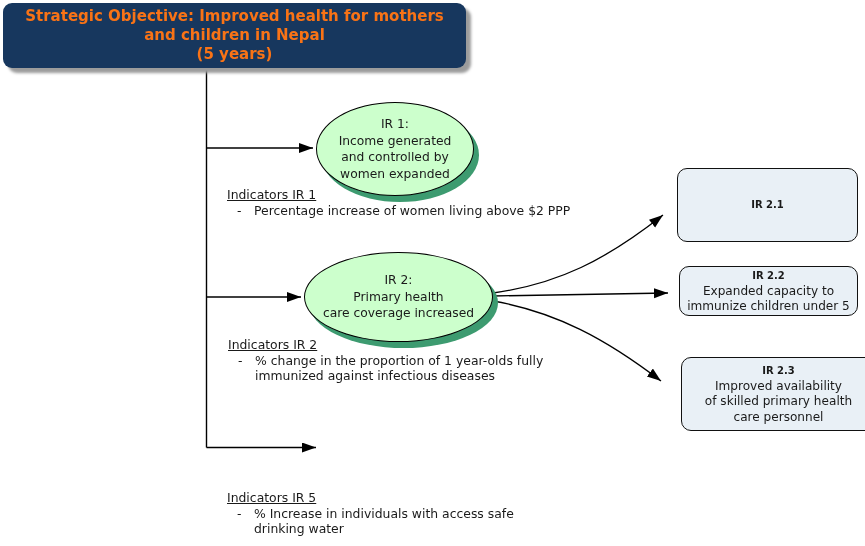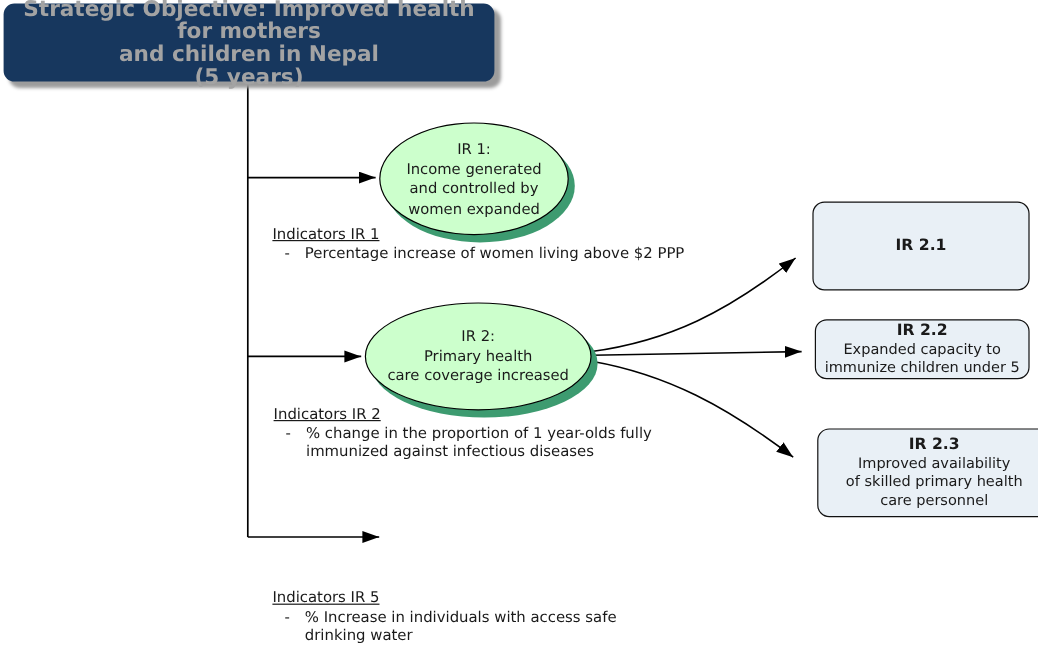--- a/index.html
+++ b/index.html
@@ -14,28 +14,28 @@
   }
   svg.connectors {
     position: absolute;
     left: 0; top: 0;
     width: 865px; height: 546px;
     z-index: 1;
   }
   .so-box {
     position: absolute;
     left: 3px; top: 3px;
-    width: 409px; height: 65px;
+    width: 463px; height: 65px;
     box-sizing: border-box;
     background: #17375E;
     border-radius: 9px;
     box-shadow: 5px 5px 3px #9c9c9c;
-    color: #a3a3a3;
+    color: #f97316;
     font-weight: bold;
-    font-size: 18px;
+    font-size: 15px;
     line-height: 19px;
     text-align: center;
     display: flex;
     align-items: center;
     justify-content: center;
     z-index: 2;
   }
   .so-box span { white-space: pre-line; }
   .ellipse {
     position: absolute;
@@ -89,21 +89,21 @@
     justify-content: center;
     text-align: center;
     z-index: 2;
     padding: 2px 2px;
   }
   .b1 { left: 677px; top: 168px; width: 181px; height: 74px; }
   .b2 { left: 679px; top: 266px; width: 179px; height: 50px; }
   .b3 { left: 681px; top: 357px; width: 195px; height: 74px; }
   .subbox-title {
     font-weight: bold;
-    font-size: 13px;
+    font-size: 10px;
     line-height: 16px;
   }
   .subbox-text {
     font-size: 12.1px;
     line-height: 15.3px;
     white-space: pre-line;
   }
 </style>
 </head>
 <body>

